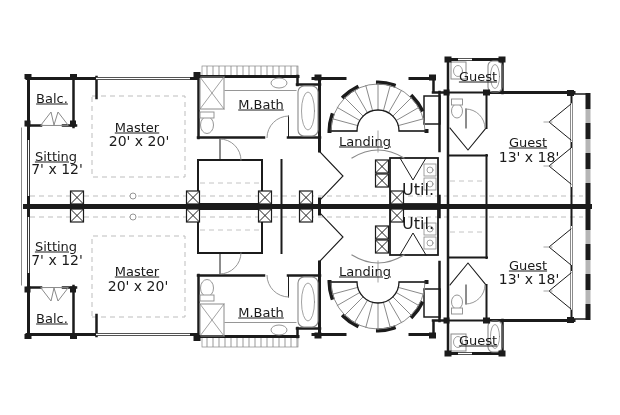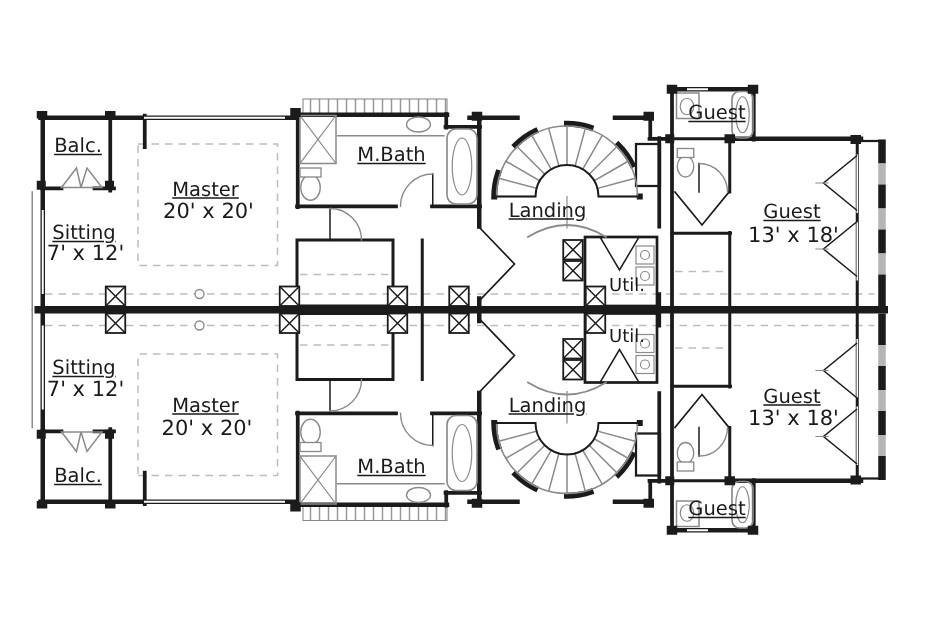--- a/index.html
+++ b/index.html
@@ -9,21 +9,21 @@
   .plan{
     position:relative; width:620px; height:415px; background:var(--background);
     font-family:"DejaVu Sans","Liberation Sans",sans-serif; overflow:hidden;
   }
   .plan svg{position:absolute;left:0;top:0;}
   .lbl{
     position:absolute; transform:translate(-50%,-50%); color:var(--text);
     white-space:nowrap; text-align:center; line-height:1;
   }
   .name{font-size:13px;text-decoration:underline;}
-  .small{font-size:12px;}
+  .small{font-size:16px;}
   .dims{font-size:14px;text-align:right;}
   
   .wl{stroke:var(--wall);fill:none;stroke-linecap:square;}
   .dt{stroke:var(--detail);fill:none;stroke-linecap:square;}
   .ds{stroke:var(--dash);fill:none;stroke-dasharray:5 4;}
   .wh{stroke:#fff;fill:none;}
   .fx{stroke:var(--detail);fill:#fff;}
   .xb rect{stroke:var(--wall);fill:#fff;stroke-width:1.2;}
   .xb path{stroke:var(--wall);fill:none;stroke-width:1;}
   .blk{fill:var(--wall);stroke:none;}

